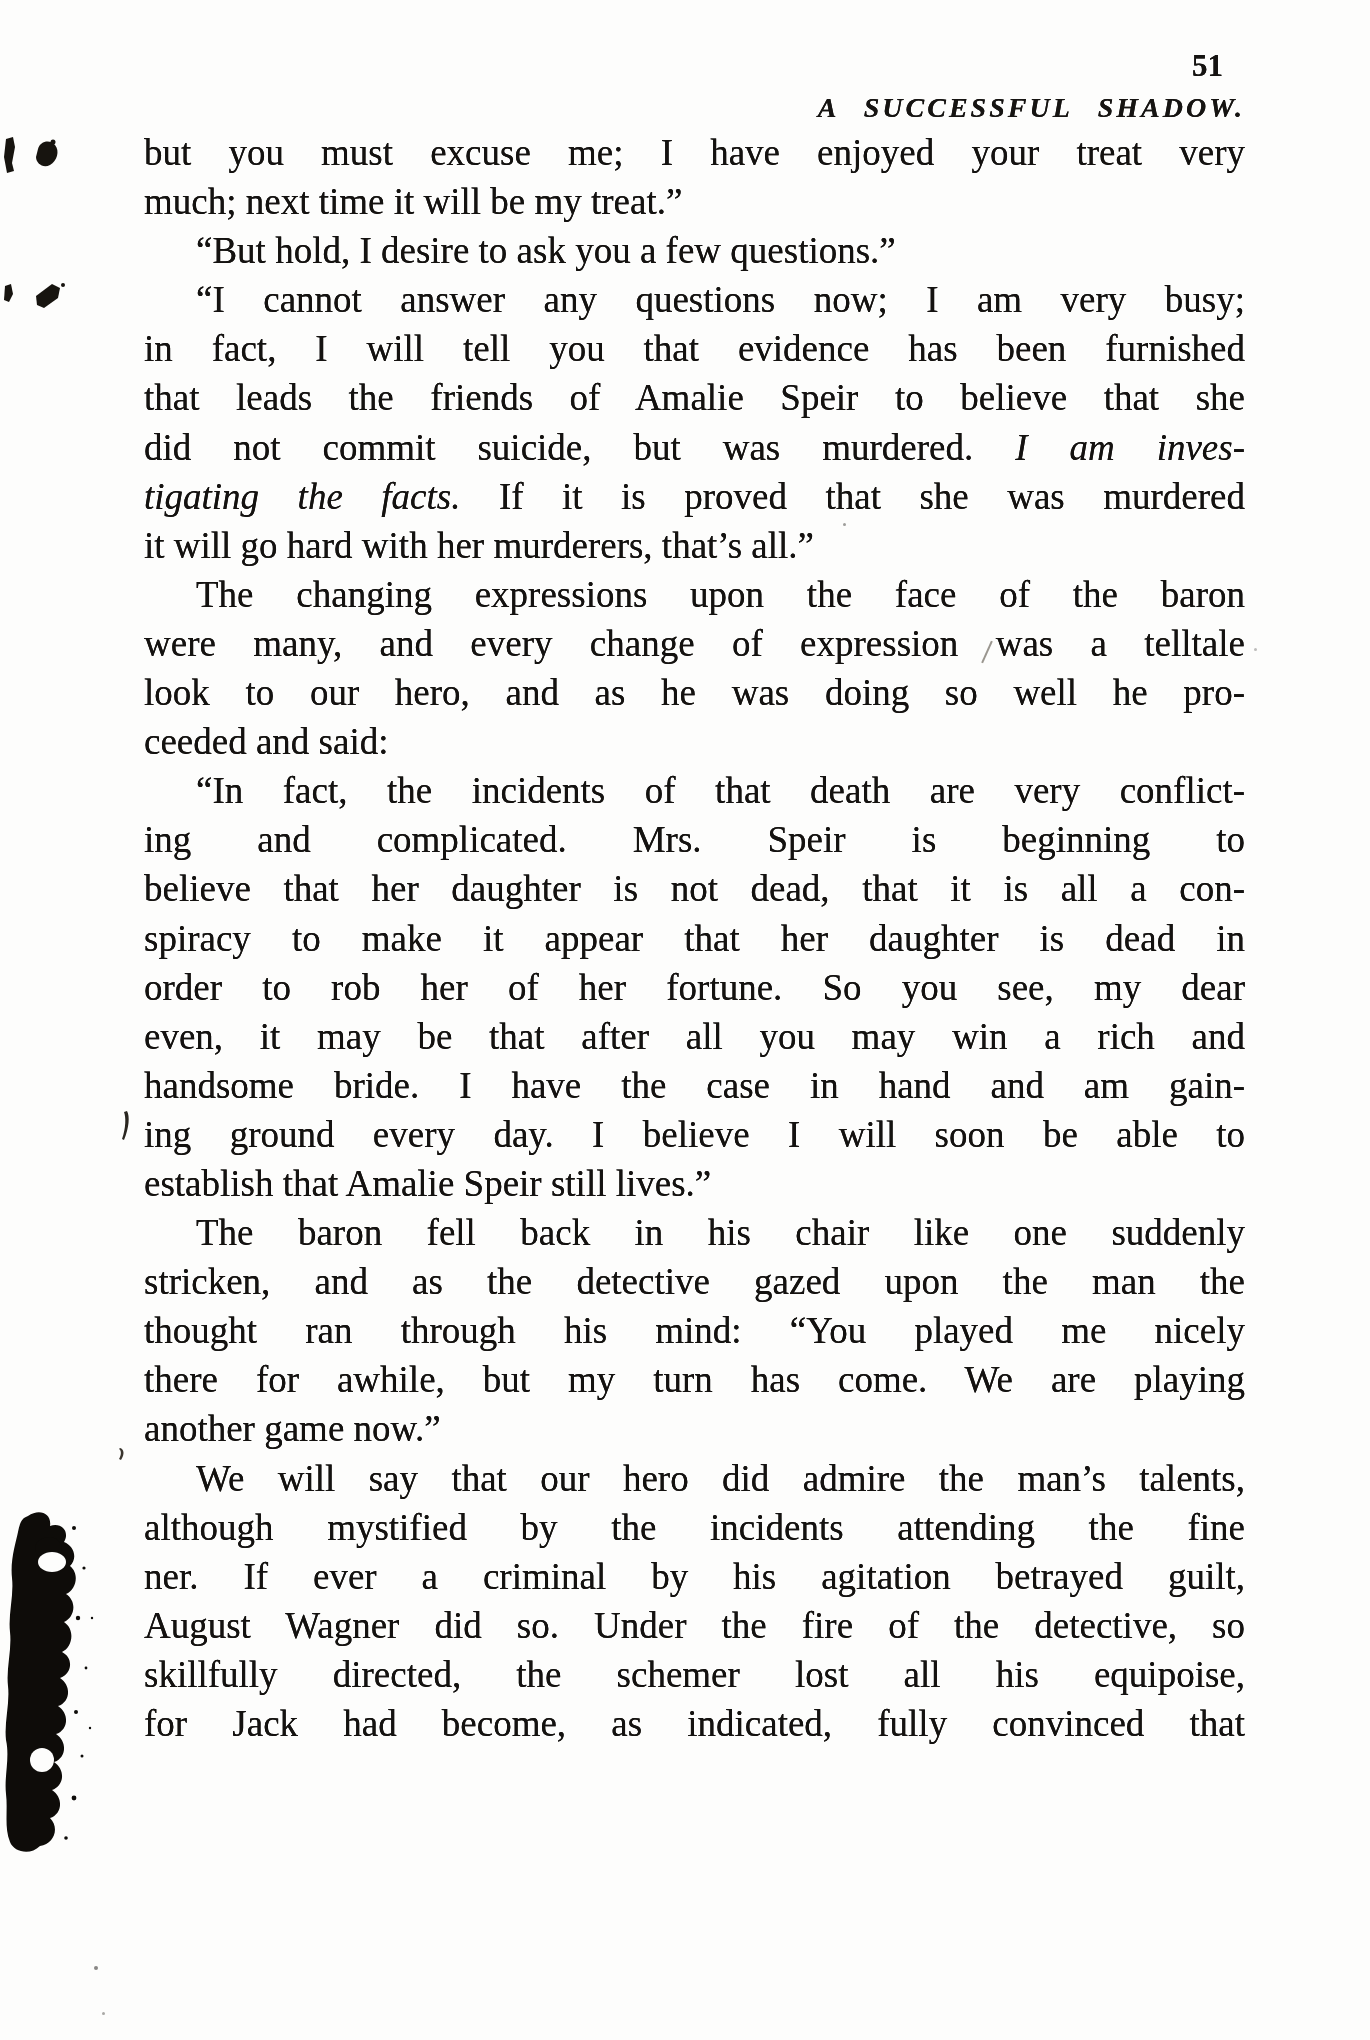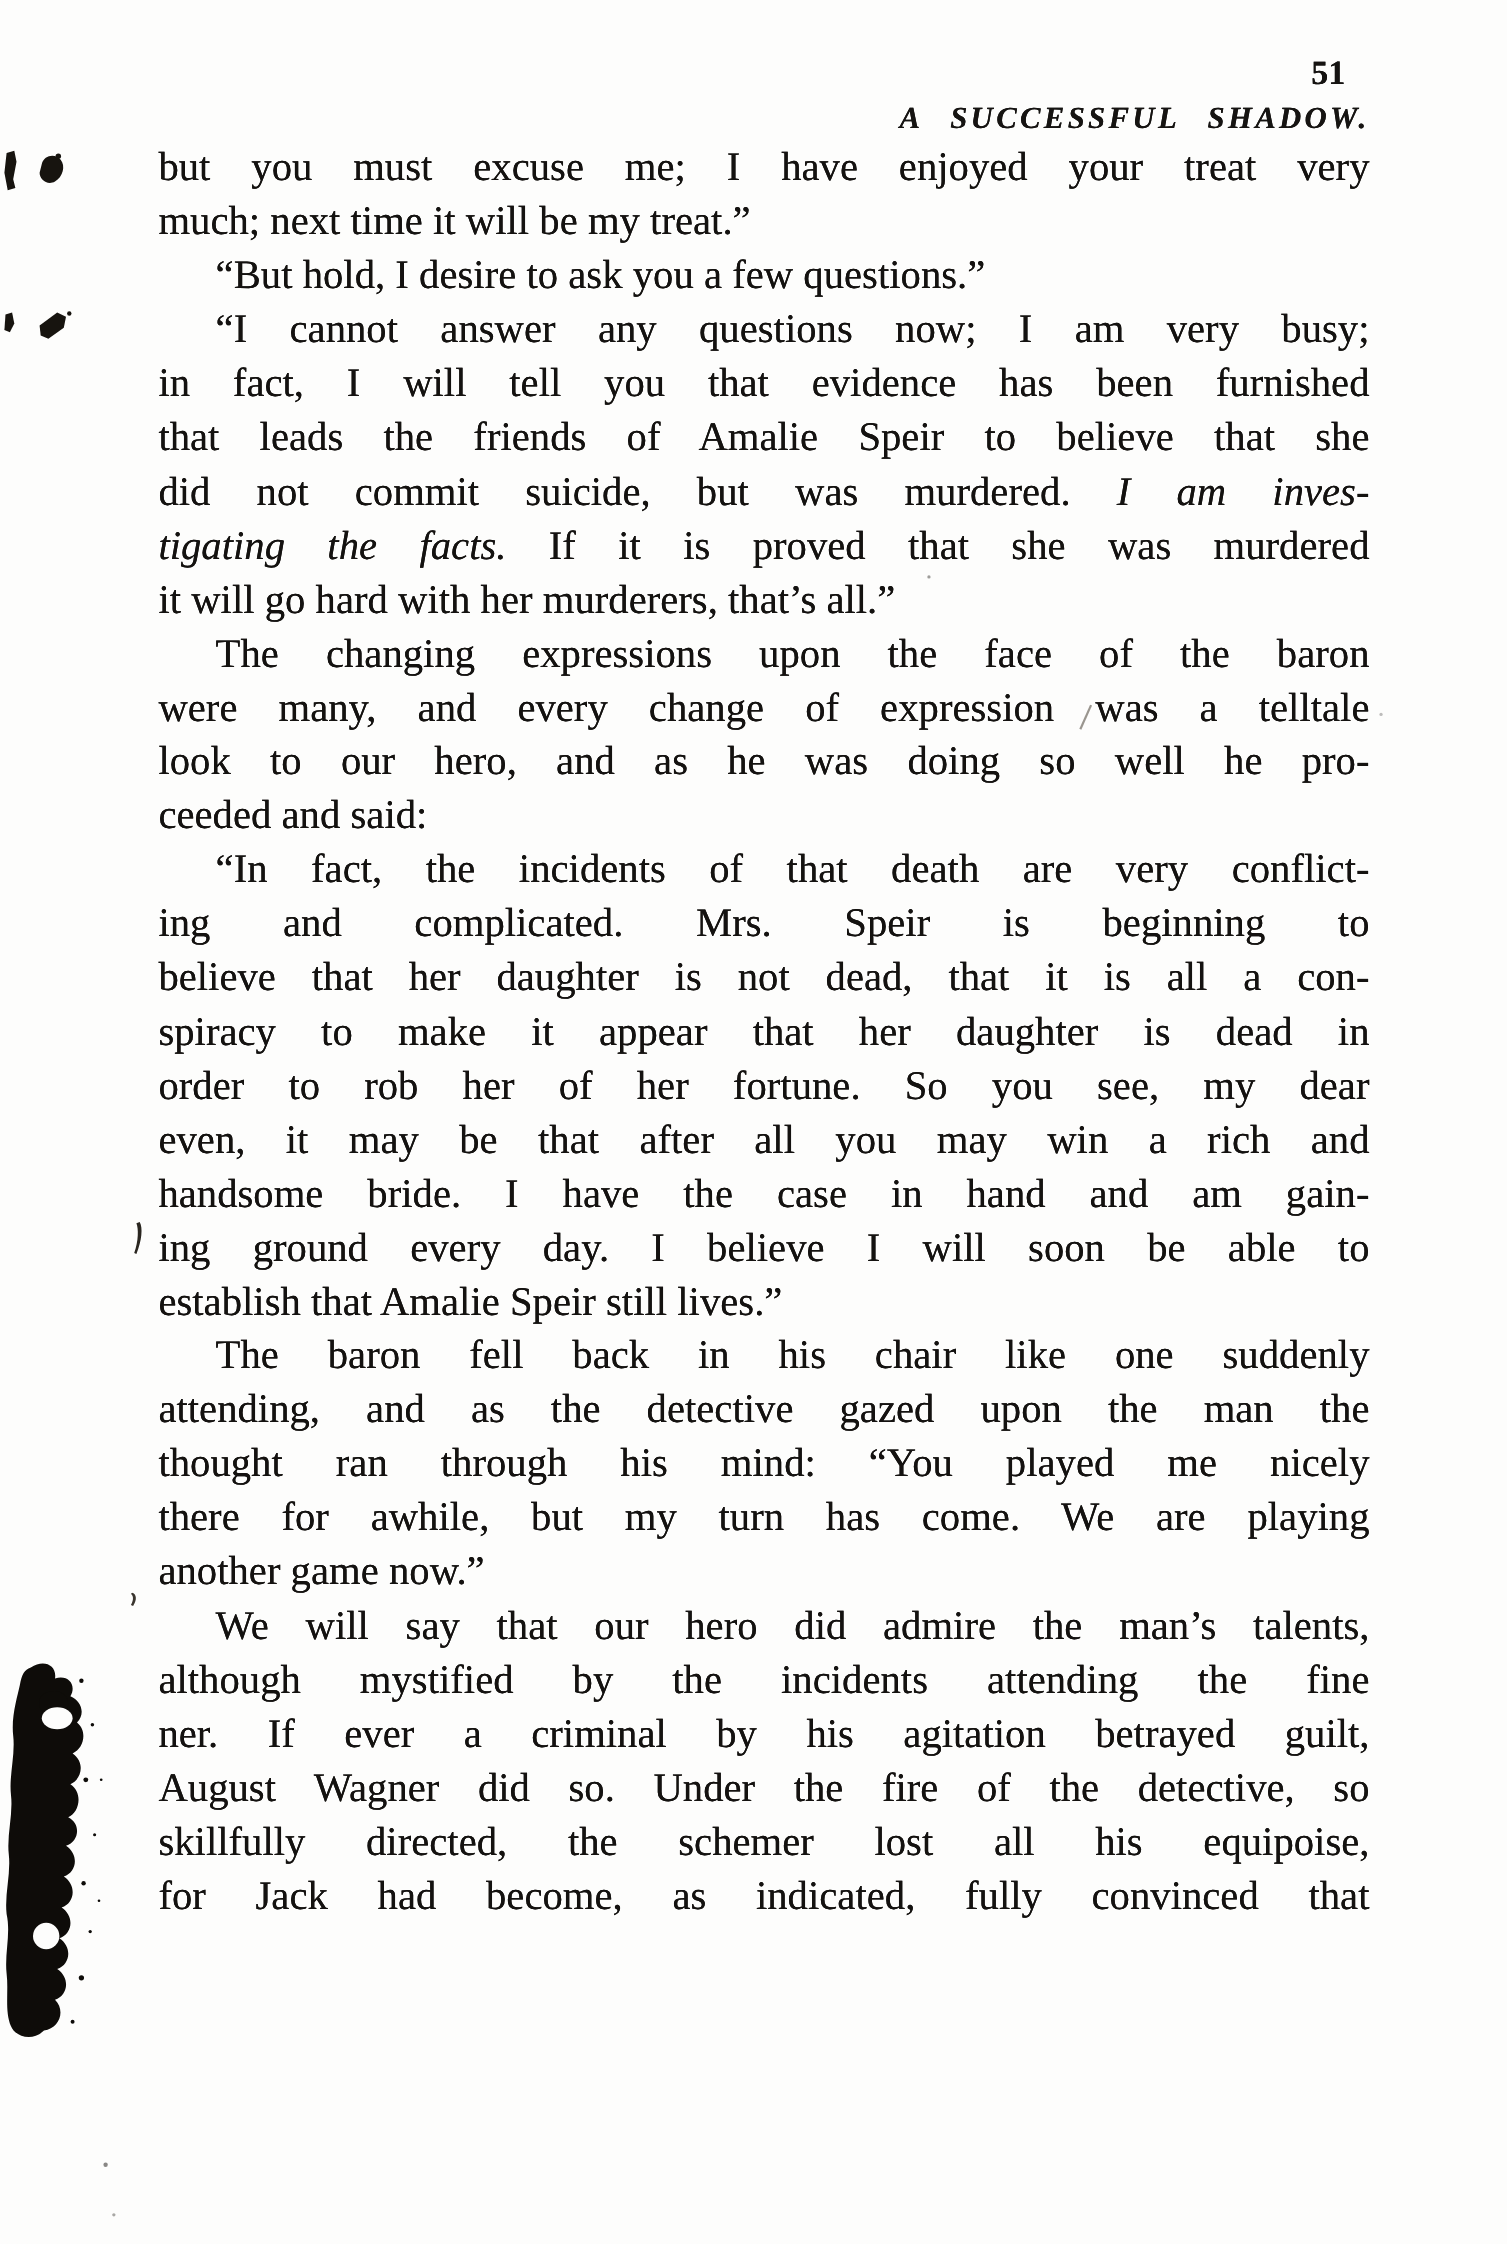--- a/index.html
+++ b/index.html
@@ -79,21 +79,21 @@
       <div class="line indent"><span>“In fact, the incidents of that death are very conflict-</span></div>
       <div class="line"><span>ing and complicated. Mrs. Speir is beginning to</span></div>
       <div class="line"><span>believe that her daughter is not dead, that it is all a con-</span></div>
       <div class="line"><span>spiracy to make it appear that her daughter is dead in</span></div>
       <div class="line"><span>order to rob her of her fortune. So you see, my dear</span></div>
       <div class="line"><span>even, it may be that after all you may win a rich and</span></div>
       <div class="line"><span>handsome bride. I have the case in hand and am gain-</span></div>
       <div class="line"><span>ing ground every day. I believe I will soon be able to</span></div>
       <div class="line end"><span>establish that Amalie Speir still lives.”</span></div>
       <div class="line indent"><span>The baron fell back in his chair like one suddenly</span></div>
-      <div class="line"><span>attending, and as the detective gazed upon the man the</span></div>
+      <div class="line"><span>stricken, and as the detective gazed upon the man the</span></div>
       <div class="line"><span>thought ran through his mind: “You played me nicely</span></div>
       <div class="line"><span>there for awhile, but my turn has come. We are playing</span></div>
       <div class="line end"><span>another game now.”</span></div>
       <div class="line indent"><span>We will say that our hero did admire the man’s talents,</span></div>
       <div class="line"><span>although mystified by the incidents attending the fine</span></div>
       <div class="line"><span>ner. If ever a criminal by his agitation betrayed guilt,</span></div>
       <div class="line"><span>August Wagner did so. Under the fire of the detective, so</span></div>
       <div class="line"><span>skillfully directed, the schemer lost all his equipoise,</span></div>
       <div class="line"><span>for Jack had become, as indicated, fully convinced that</span></div>
     </div>

